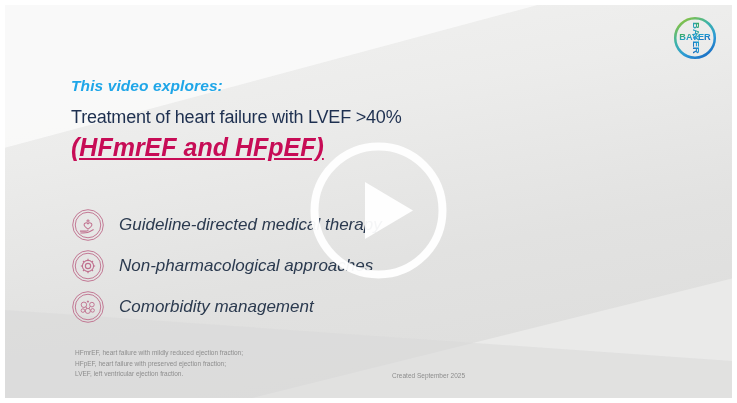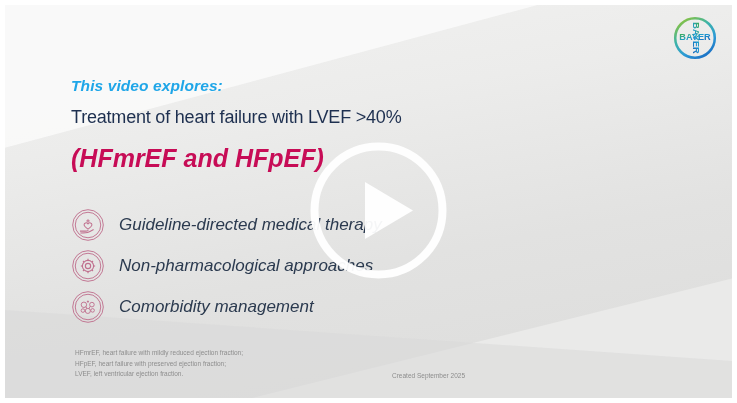--- a/index.html
+++ b/index.html
@@ -95,23 +95,24 @@
     letter-spacing: -.2px;
     margin: 0;
     line-height: 1.15;
     white-space: nowrap;
   }
   .title-sub {
     font-size: 25px;
     font-weight: bold;
     font-style: italic;
     color: #C70C56;
-    margin: 16px 0 0 0;
+    margin: 5px 0 0 0;
     line-height: 1.15;
     white-space: nowrap;
+    text-decoration: underline;
   }
 
   
   .bullets {
     position: absolute;
     left: 66px;
     top: 199px;
     width: 560px;
   }
   .bullet-row {

